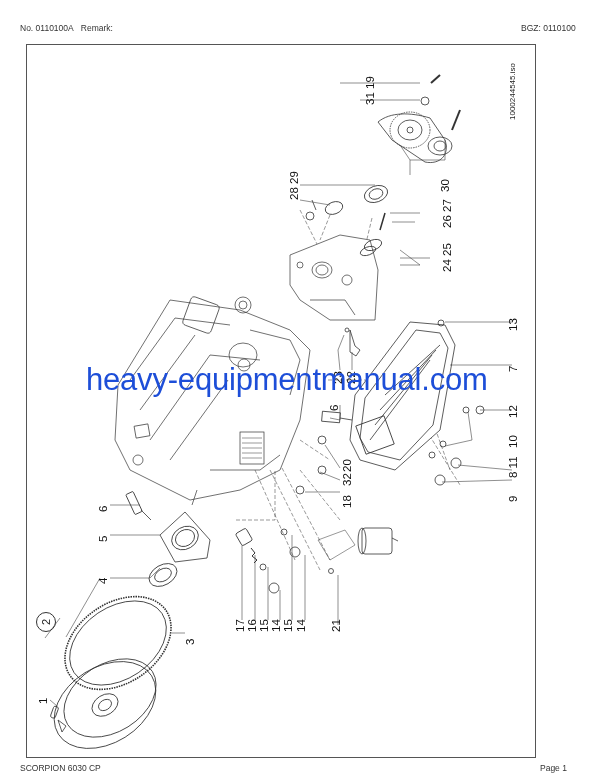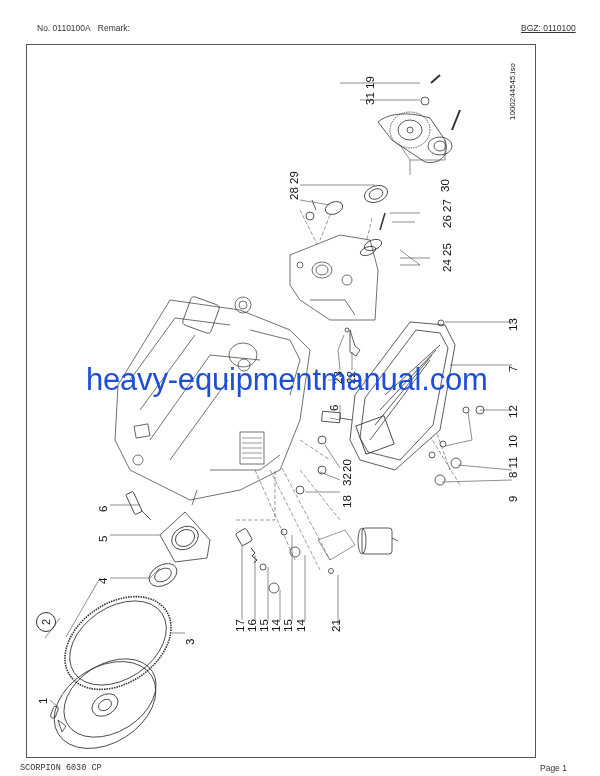--- a/index.html
+++ b/index.html
@@ -16,25 +16,25 @@
          justify-content: center; font-size: 11px; }
   .lbl-circle span { transform: rotate(-90deg); display: inline-block; }
   .fileid { position: absolute; font-size: 8px; color: #222; white-space: nowrap;
          transform-origin: 0 0; transform: rotate(-90deg); }
   .watermark { position: absolute; left: 86px; top: 364px; font-size: 31px; color: #1d4ed8;
          white-space: nowrap; letter-spacing: -0.2px; line-height: 1; }
 </style>
 </head>
 <body>
 
-<div class="hdr" style="left:20px; top:23px;margin-left:17px;">
+<div class="hdr" style="left:20px; top:23px;">
   <span>No. 0110100A</span>&nbsp;&nbsp;
   <span>Remark:</span>
 </div>
-<div class="hdr" style="left:521px; top:23px;text-decoration:underline;">BGZ: 0110100</div>
+<div class="hdr" style="left:521px; top:23px;">BGZ: 0110100</div>
 
 <div class="frame"></div>
 
 <svg class="drawing" width="600" height="776" viewBox="0 0 600 776" fill="none" stroke="#333" stroke-width="0.8">
 
   <g>
     <ellipse cx="105" cy="705" rx="55" ry="38" transform="rotate(-32 105 705)" fill="#fff"></ellipse>
     <ellipse cx="110" cy="698" rx="50" ry="34" transform="rotate(-32 110 698)"></ellipse>
     <ellipse cx="105" cy="705" rx="14" ry="10" transform="rotate(-32 105 705)"></ellipse>
     <ellipse cx="105" cy="705" rx="7" ry="5" transform="rotate(-32 105 705)"></ellipse>
@@ -244,14 +244,14 @@
 <div class="lbl" style="left:442px; top:272px;">24 25</div>
 <div class="lbl" style="left:442px; top:228px;">26 27</div>
 <div class="lbl" style="left:289px; top:200px;">28 29</div>
 <div class="lbl" style="left:440px; top:192px;">30</div>
 <div class="lbl" style="left:365px; top:105px;">31 19</div>
 
 <div class="fileid" style="left:508px; top:120px;">1000244545.iso</div>
 
 <div class="watermark">heavy-equipmentmanual.com</div>
 
-<div class="hdr" style="left:20px; top:763px;font-family:Liberation Mono, monospace;">SCORPION 6030 CP</div>
+<div class="hdr" style="left:20px; top:763px;">SCORPION 6030 CP</div>
 <div class="hdr" style="left:540px; top:763px;">Page 1</div>
 
 </body></html>

